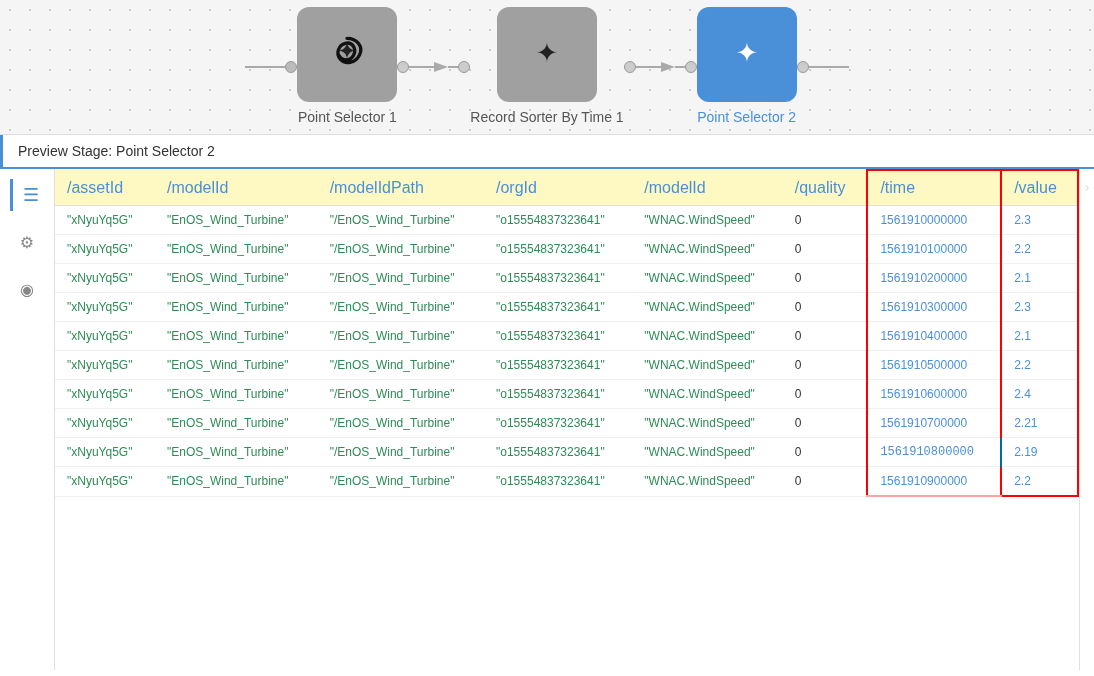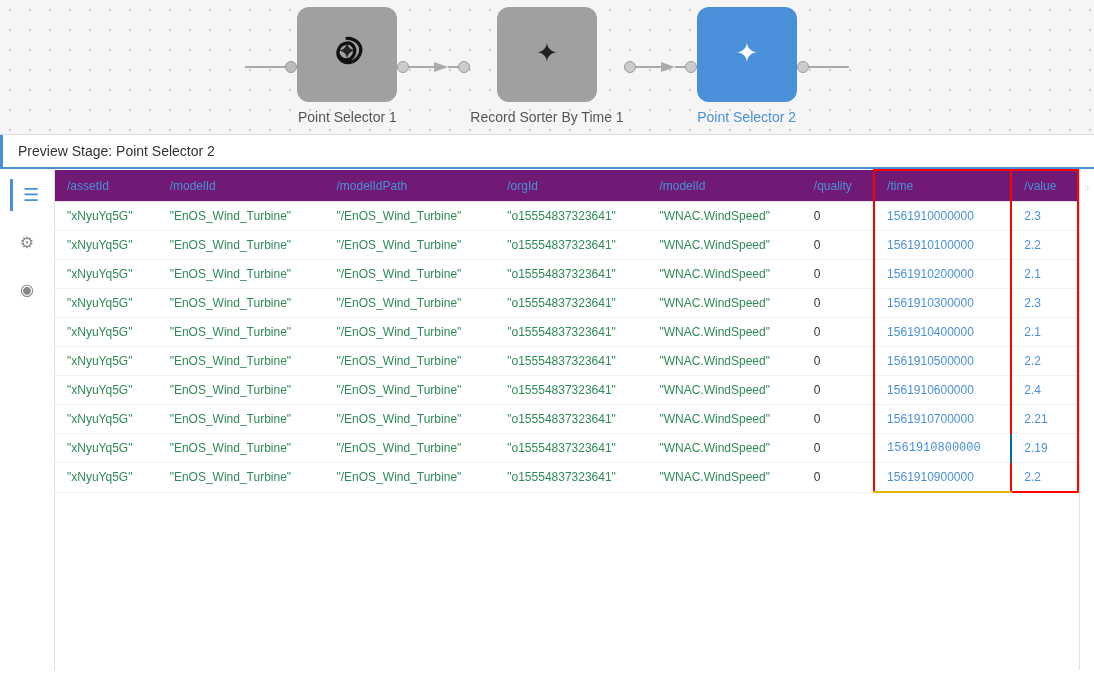--- a/index.html
+++ b/index.html
@@ -147,28 +147,28 @@
     }
 
     
     table {
       width: 100%;
       border-collapse: collapse;
       font-size: 12px;
     }
 
     thead th {
-      background: #701a75;
+      background: #fef9c3;
       border-bottom: 1px solid #e0e0e0;
       padding: 8px 12px;
       text-align: left;
       color: #4a90d9;
       font-weight: normal;
       white-space: nowrap;
-      font-size: 12px;
+      font-size: 16px;
     }
 
     tbody tr {
       border-bottom: 1px solid #f0f0f0;
     }
 
     tbody td {
       padding: 7px 12px;
       white-space: nowrap;
     }
@@ -386,21 +386,21 @@
             <td class="cell-blue" style="border-left: 2px solid red; border-right: 2px solid #0369a1; font-family: Liberation Mono, monospace;">1561910800000</td>
             <td class="cell-blue" style="border-right: 2px solid red; margin-top: 11px;">2.19</td>
           </tr>
           <tr>
             <td class="cell-green">"xNyuYq5G"</td>
             <td class="cell-green">"EnOS_Wind_Turbine"</td>
             <td class="cell-green">"/EnOS_Wind_Turbine"</td>
             <td class="cell-green">"o15554837323641"</td>
             <td class="cell-green">"WNAC.WindSpeed"</td>
             <td class="cell-black">0</td>
-            <td class="cell-blue" style="border-left: 2px solid red; border-right: 2px solid red; border-bottom: 2px solid #eab308;">1561910900000</td>
+            <td class="cell-blue" style="border-left: 2px solid red; border-right: 2px solid red; border-bottom: 2px solid #fca5a5;">1561910900000</td>
             <td class="cell-blue" style="border-right: 2px solid red; border-bottom: 2px solid red;">2.2</td>
           </tr>
         </tbody>
     </table>
   </div>
 
   <div class="right-panel">
     <span class="right-panel-icon">›</span>
   </div>
 

